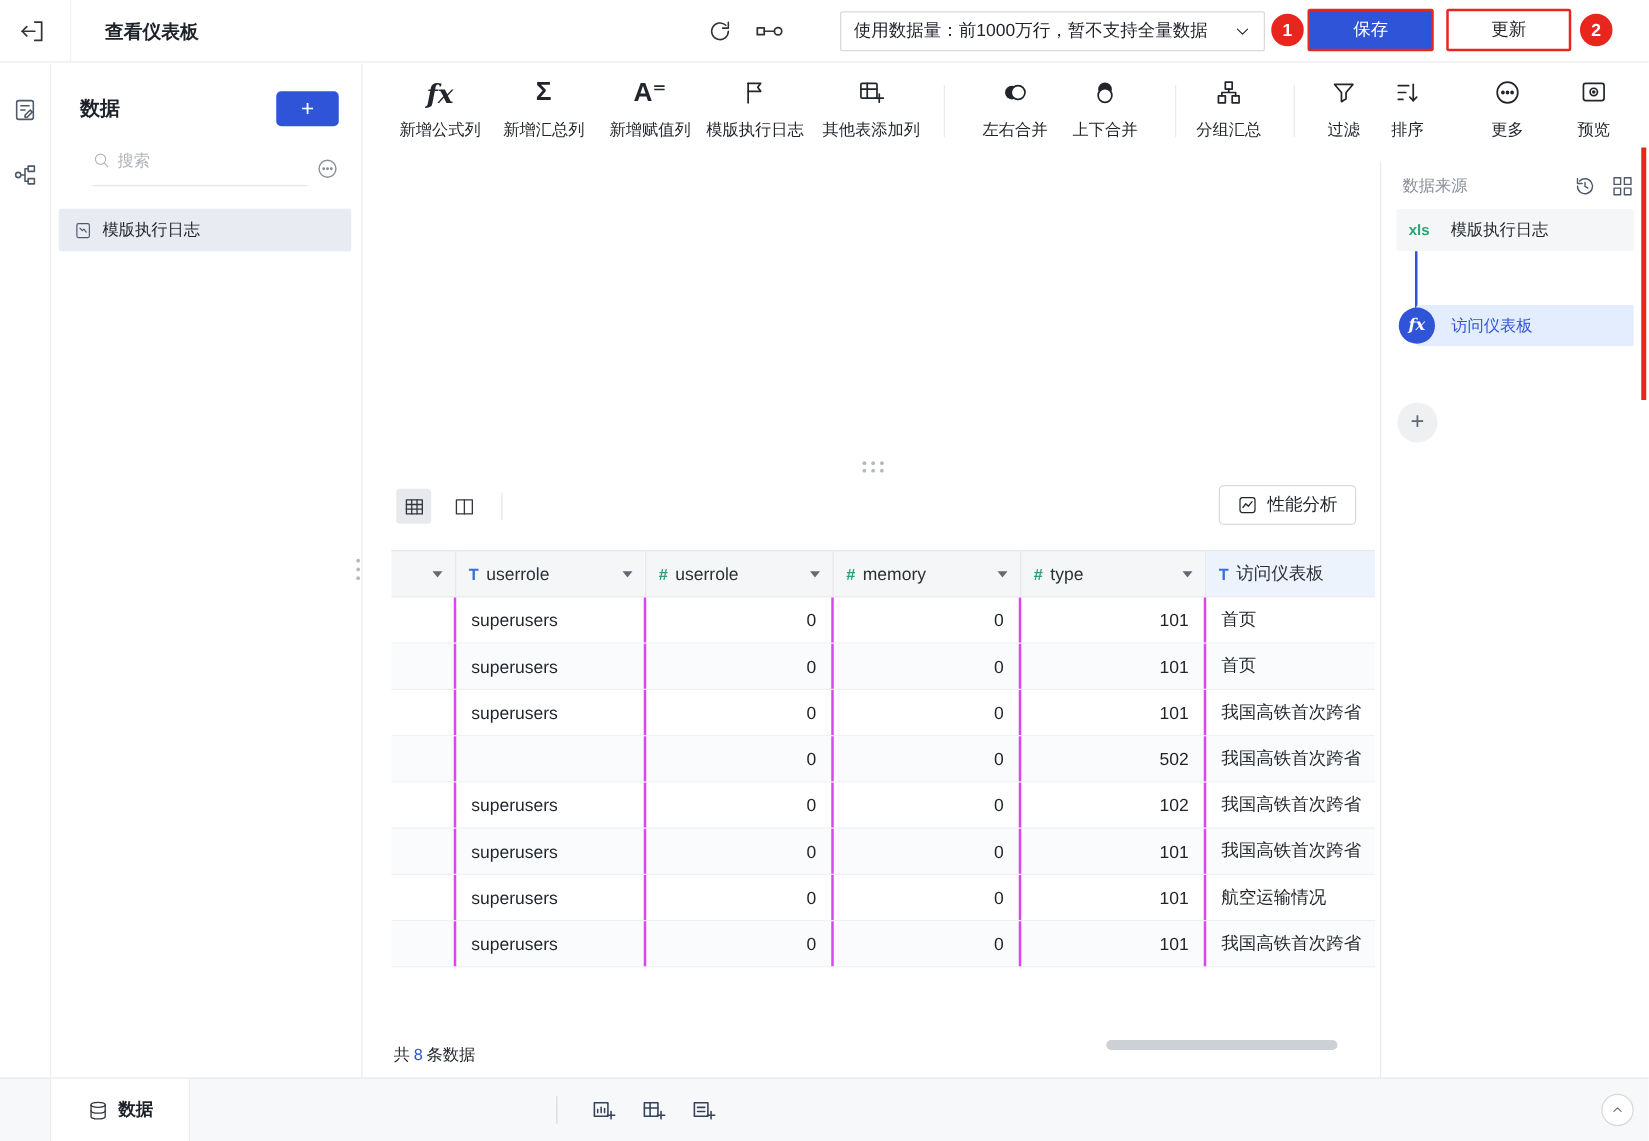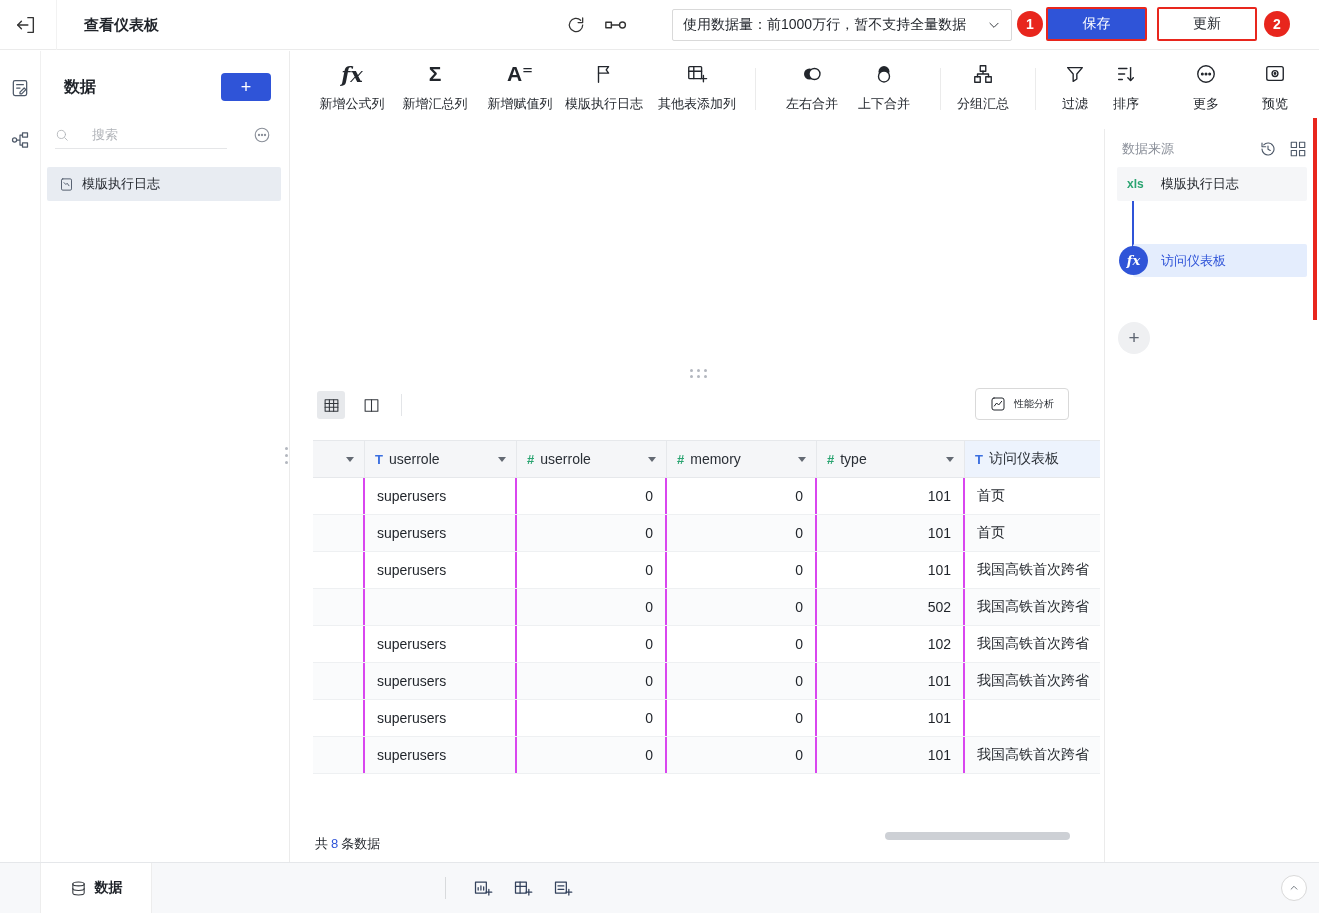--- a/index.html
+++ b/index.html
@@ -33,22 +33,22 @@
   
   .rail{position:absolute;left:0;top:51px;bottom:51px;width:41px;background:#fff;border-right:1px solid #f0f0f0;z-index:4}
   .rail-btn{position:absolute;left:10px;width:20px;height:20px;color:#4e5969;cursor:pointer}
   .rail-btn.b1{top:27px}.rail-btn.b2{top:79px}
 
   
   .left-panel{position:absolute;left:42px;top:51px;bottom:51px;width:248px;background:#fff;border-right:1px solid var(--border);z-index:3}
   .lp-title{position:absolute;left:22px;top:26px;font-size:16px;font-weight:bold}
   .lp-add{position:absolute;right:18px;top:22px;width:50px;height:28px;background:var(--blue);color:#fff;border-radius:4px;
           display:flex;align-items:center;justify-content:center;font-size:18px;cursor:pointer}
-  .lp-search{position:absolute;left:13px;top:70px;width:172px;height:28px;border-bottom:1px solid #e5e6e8;
-             display:flex;align-items:center;gap:23px;color:#b0b3b8}
+  .lp-search{position:absolute;left:32px;top:70px;width:172px;height:28px;border-bottom:1px solid #e5e6e8;
+             display:flex;align-items:flex-start;gap:6px;color:#b0b3b8}
   .lp-search input{border:none;outline:none;width:130px;font-size:13px;font-family:inherit;color:var(--ink);background:transparent}
   .lp-search input::placeholder{color:#b0b3b8}
   .lp-more{position:absolute;right:18px;top:75px;width:18px;height:18px;color:#8a8f99;cursor:pointer}
   .lp-item{position:absolute;left:5px;right:8px;top:116px;height:34px;background:#e8ecf2;border-radius:2px;
            display:flex;align-items:center;gap:8px;padding:0 12px;font-size:13px;cursor:pointer}
   .lp-item .ic{color:#4e5969}
 
   
   .main-toolbar{position:absolute;left:291px;top:51px;right:0;height:78px;background:#fff;z-index:2}
   .tb-item{position:absolute;top:9px;transform:translateX(-50%);display:flex;flex-direction:column;align-items:center;gap:7px;
@@ -67,21 +67,21 @@
   .h-dots{position:absolute;left:399px;top:240px;display:grid;grid-template-columns:repeat(3,4px);grid-gap:3px;cursor:row-resize}
   .h-dots span{width:3px;height:3px;border-radius:50%;background:#b3b7bf}
   .v-dots{position:absolute;left:285px;top:447px;display:grid;grid-gap:4px;cursor:col-resize;z-index:5}
   .v-dots span{width:3px;height:3px;border-radius:50%;background:#b3b7bf}
 
   .view-toggle{position:absolute;left:26px;top:262px;display:flex;align-items:center;gap:12px}
   .vt-btn{width:28px;height:28px;display:flex;align-items:center;justify-content:center;border-radius:3px;color:#33373d;cursor:pointer}
   .vt-btn.active{background:#e7e9ec}
   .vt-sep{width:1px;height:22px;background:#e3e5e8;margin-left:4px}
   .perf-btn{position:absolute;left:684px;top:259px;height:32px;padding:0 14px;border:1px solid #d9d9d9;border-radius:4px;
-            display:flex;align-items:center;gap:8px;font-size:10px;cursor:pointer;background:#fff;color:#22262c}
+            display:flex;align-items:center;gap:8px;font-size:14px;cursor:pointer;background:#fff;color:#22262c}
 
   .dtable{position:absolute;left:22px;top:311px;width:787px;overflow:hidden}
   .thead{display:flex;height:38px;background:var(--panelbg);border-top:1px solid #e6e8eb;border-bottom:1px solid #e6e8eb}
   .hcell{display:flex;align-items:center;gap:6px;padding:0 10px;font-size:14px;color:#2a2f36;border-right:1px solid #e6e8eb;cursor:pointer}
   .ticon-t{color:var(--tblue);font-weight:bold;font-size:13px}
   .ticon-n{color:var(--green);font-weight:bold;font-size:13px}
   .caret{width:0;height:0;border-left:4px solid transparent;border-right:4px solid transparent;border-top:5px solid #646a73;margin-left:auto}
   .trow{display:flex;height:37px;border-bottom:1px solid #eef0f2;font-size:14px;background:#fff}
   .tbody .trow:nth-child(even){background:#fafbfc}
   .tcell{display:flex;align-items:center;padding:0 12px;border-right:2px solid #d946ef;overflow:hidden;white-space:nowrap}
@@ -438,20 +438,21 @@
           <div class="tcell c3 num">0</div>
           <div class="tcell c4 num">101</div>
           <div class="tcell c5">我国高铁首次跨省</div>
         </div>
         <div class="trow">
           <div class="tcell c0"></div>
           <div class="tcell c1">superusers</div>
           <div class="tcell c2 num">0</div>
           <div class="tcell c3 num">0</div>
           <div class="tcell c4 num">101</div>
+          <div class="tcell c5">航空运输情况</div>
         </div>
         <div class="trow">
           <div class="tcell c0"></div>
           <div class="tcell c1">superusers</div>
           <div class="tcell c2 num">0</div>
           <div class="tcell c3 num">0</div>
           <div class="tcell c4 num">101</div>
           <div class="tcell c5">我国高铁首次跨省</div>
         </div>
       </div>

